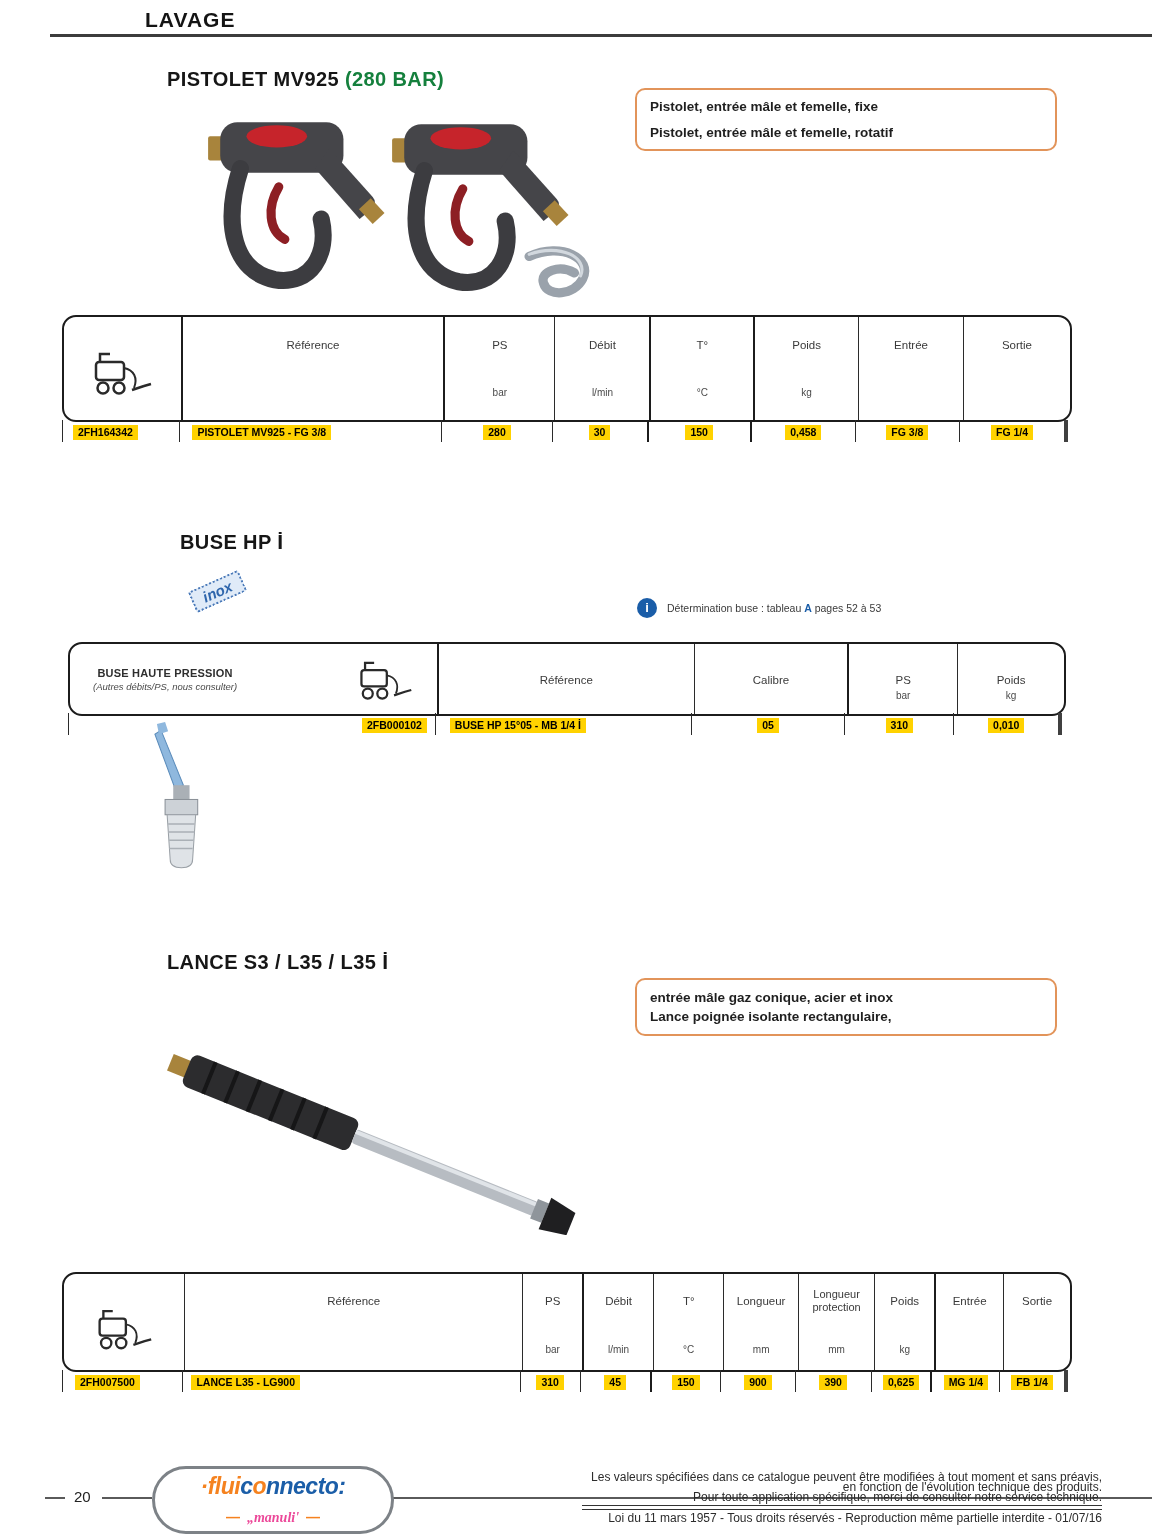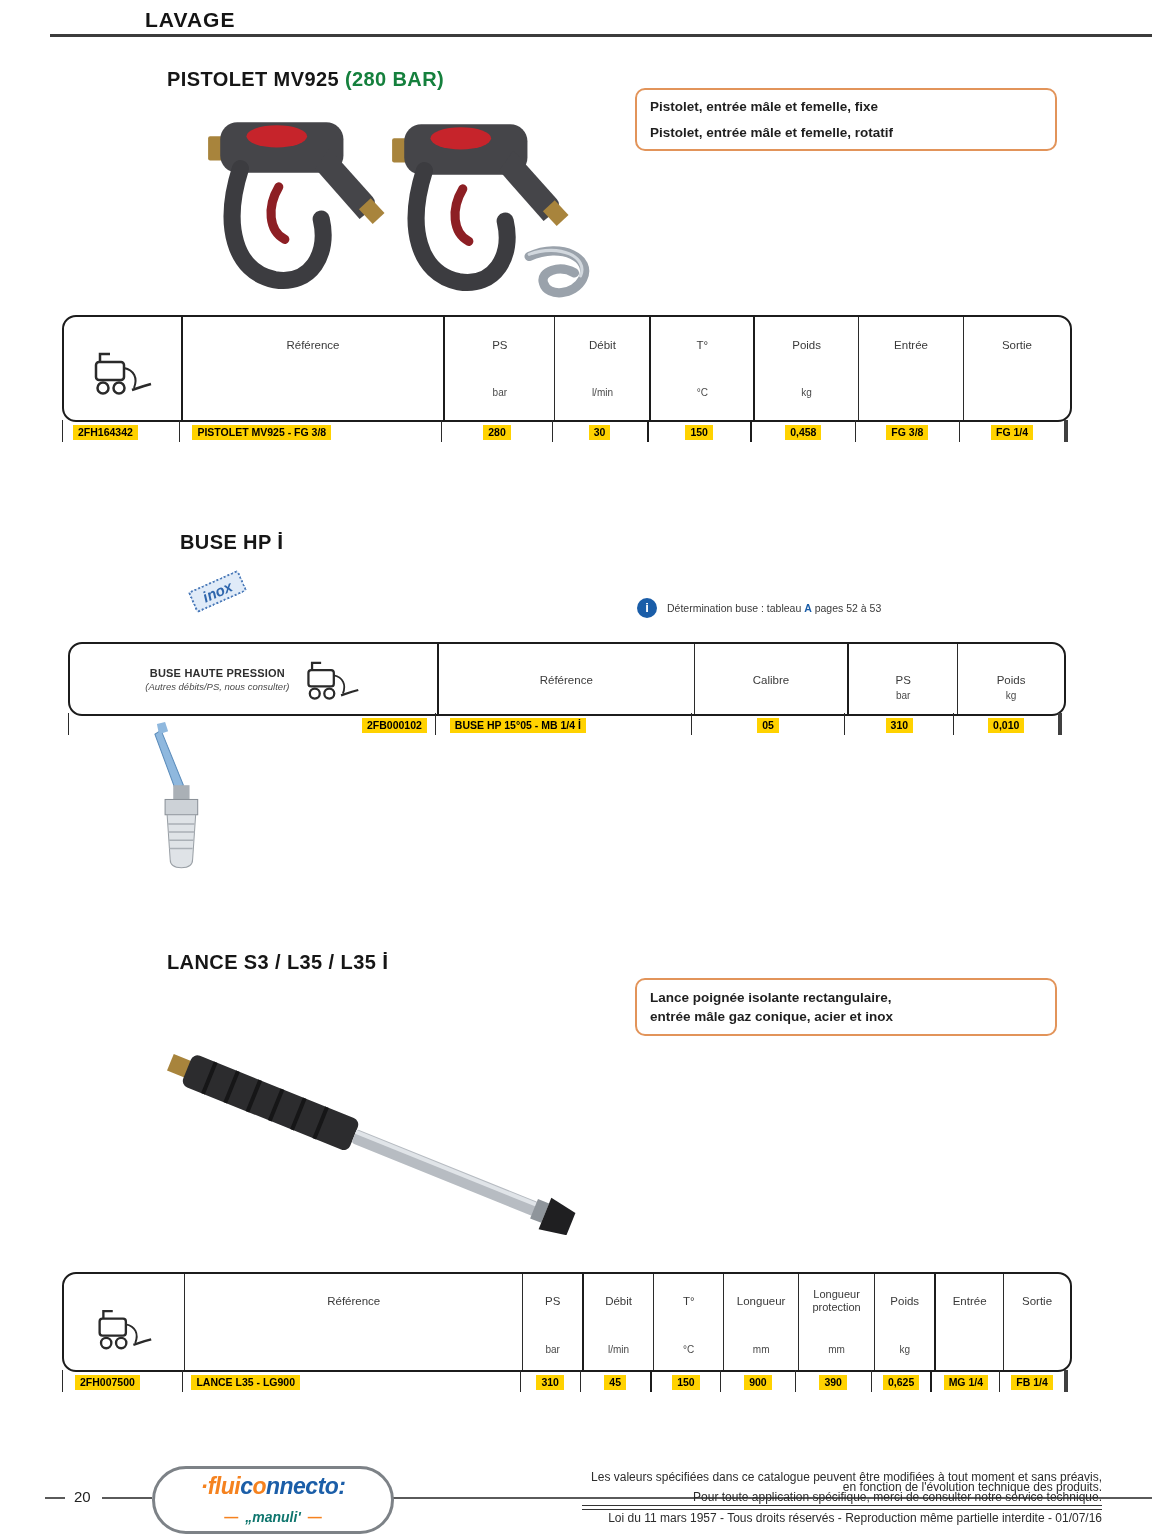--- a/index.html
+++ b/index.html
@@ -33,33 +33,33 @@
   tr.hrow{height:56px;}
   tr.urow td{height:43px;vertical-align:top;padding-top:14px;font-size:10px;color:#4a4a4a;}
   tr.hrow2{height:44px;}
   tr.urow2 td{height:24px;vertical-align:top;padding-top:2px;font-size:10px;color:#4a4a4a;}
   tr.hrow3{height:54px;}
   tr.urow3 td{height:40px;vertical-align:top;padding-top:16px;font-size:10px;color:#4a4a4a;}
   table.drow{border-collapse:collapse;table-layout:fixed;width:100%;border-left:1px solid #2b2b2b;border-right:4px solid #404040;padding-left:12px;}
   table.drow td{height:22px;text-align:center;vertical-align:middle;padding:0;}
   .hl{display:inline-block;background:#FFD200;color:#000;font-weight:bold;font-size:10.5px;
       padding:1px 5px;white-space:nowrap;line-height:13px;}
-  .labelwrap{display:flex;align-items:center;justify-content:center;gap:14px;padding:0 6px;}
+  .labelwrap{display:flex;align-items:center;justify-content:space-between;gap:14px;padding:0 22px;}
   .lbl-t{font-size:11px;font-weight:bold;color:#2e2e2e;letter-spacing:.2px;}
   .lbl-s{font-size:9.5px;font-style:italic;color:#4a4a4a;margin-top:2px;}
   
   .pgnum{font-size:15px;color:#222;}
   .fline{position:absolute;height:2px;background:#5a5a5a;}
   .logo-pill{position:absolute;left:152px;top:1466px;width:236px;height:62px;border:3px solid #7d8287;
              border-radius:34px;background:#fff;display:flex;flex-direction:column;align-items:center;
              justify-content:center;gap:13px;}
   .logo-l1{font-size:23px;font-weight:bold;font-style:italic;letter-spacing:-0.5px;line-height:22px;}
   .lo{color:#F5821F;} .lb{color:#1B5EA8;}
   .logo-l2{font-size:14px;line-height:15px;display:flex;align-items:center;gap:7px;}
-  .logo-l2 .manuli{color:#0f766e;font-style:italic;font-weight:bold;}
+  .logo-l2 .manuli{color:#ec4899;font-style:italic;font-weight:bold;font-family:Liberation Serif, serif;}
   .logo-l2 .dash{color:#F5821F;font-weight:bold;}
   .fineprint{position:absolute;right:50px;top:1472px;width:520px;text-align:right;
              font-size:12px;color:#2c2c2c;line-height:10px;}
   .dblrule{border-top:1px solid #333;border-bottom:1px solid #333;height:3px;margin:3px 0 3px 0;}
 </style>
 </head>
 <body>
 
 <div class="page">
 
@@ -259,22 +259,22 @@
     <path d="M18 91 h28 l-3 44 q0 8 -11 8 q-11 0 -11 -8 z" fill="#dfe3e7" stroke="#9aa0a6" stroke-width="1"></path>
     <path d="M19 100 h26 M19 108 h26 M20 116 h24 M20 124 h23" stroke="#aab0b6" stroke-width="1.5" fill="none"></path>
   </svg>
 
   <div class="abs sec-title" style="left:167px;top:950px;">
     <span>LANCE S3 / L35 / L35</span>
     <span class="inox-mark">İ</span>
   </div>
 
   <div class="abs callout" style="left:635px;top:978px;width:392px;">
+    <div class="cline" style="line-height:19px;">entrée mâle gaz conique, acier et inox</div>
     <div class="cline" style="line-height:19px;">Lance poignée isolante rectangulaire,</div>
-    <div class="cline" style="line-height:19px;">entrée mâle gaz conique, acier et inox</div>
   </div>
 
   <svg class="abs" style="left:158px;top:1035px;" width="445" height="200" viewBox="0 0 440 200">
     <g transform="translate(34 12) rotate(22 0 25)">
       <rect x="-26" y="16" width="20" height="18" fill="#a8843c"></rect>
       <rect x="-8" y="8" width="180" height="34" rx="7" fill="#2c2c2e"></rect>
       <path d="M16 8 v34 M40 8 v34 M64 8 v34 M88 8 v34 M112 8 v34 M136 8 v34" stroke="#161617" stroke-width="4"></path>
       <rect x="172" y="17" width="196" height="15" rx="3" fill="#b7bcc2"></rect>
       <rect x="172" y="18" width="196" height="4" fill="#e0e4e8"></rect>
       <rect x="366" y="14" width="12" height="21" fill="#8f959b"></rect>

